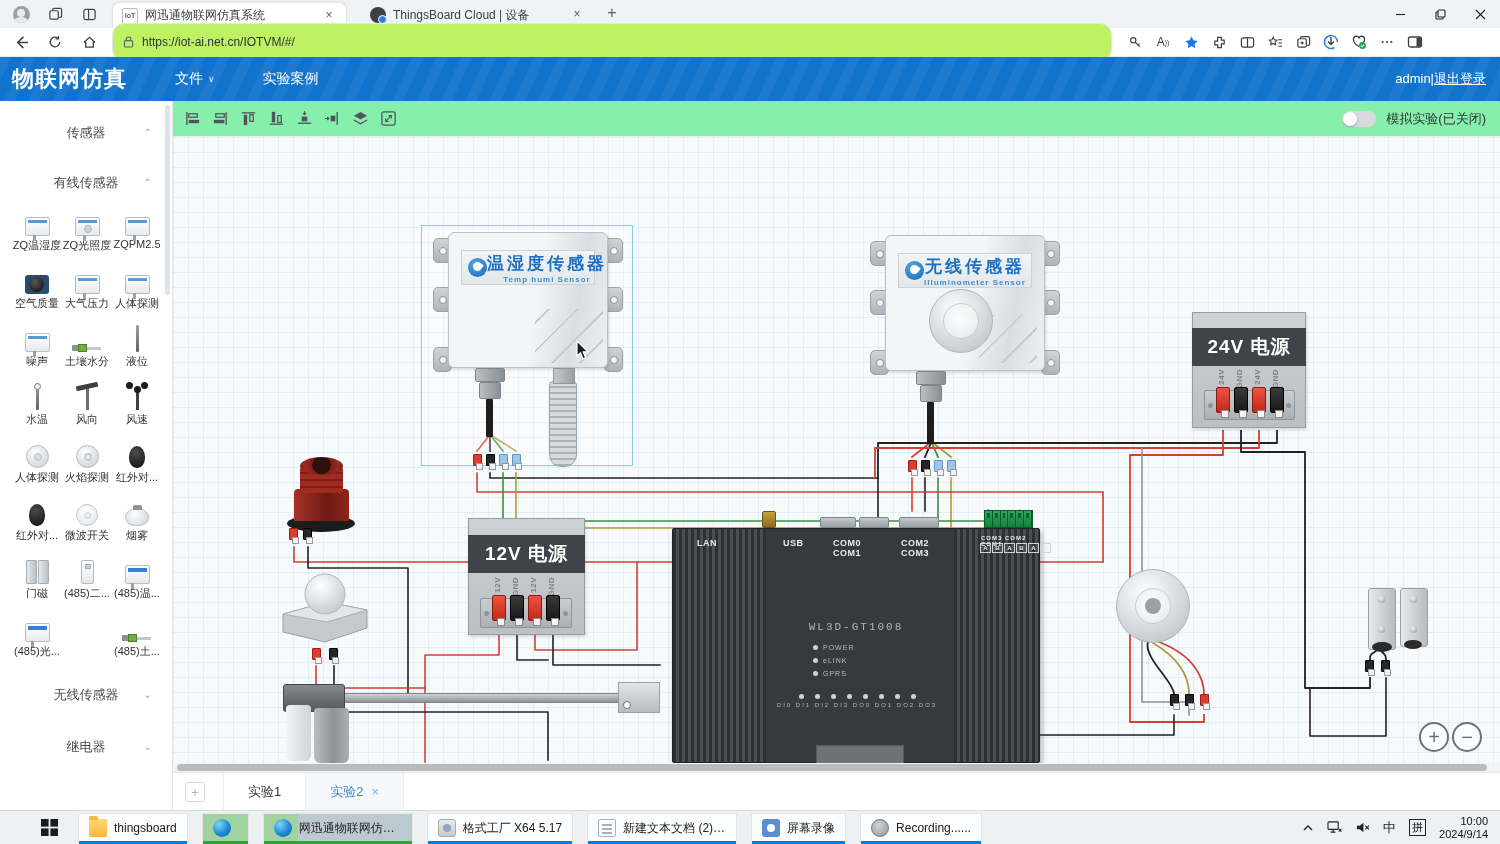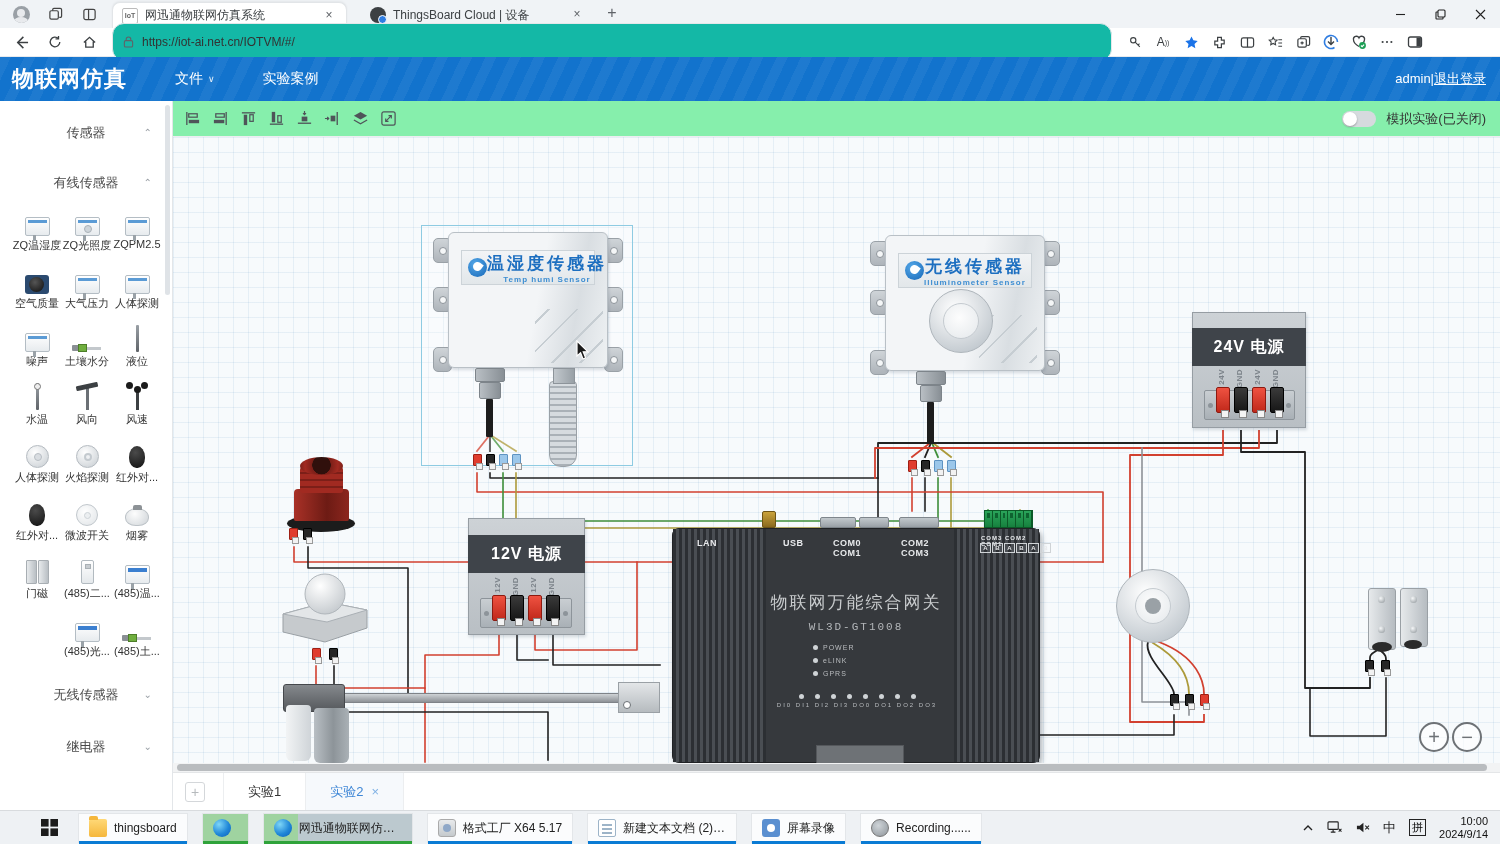--- a/index.html
+++ b/index.html
@@ -17,42 +17,42 @@
   .fav-iot{font-size:7px;font-weight:bold;color:#666;border:1px solid #bbb;border-radius:2px;display:flex;align-items:center;justify-content:center;background:#fff}
   .fav-gear{border-radius:50%;background:#3c4043;position:relative}
   .fav-gear:before{content:"";position:absolute;right:-1px;bottom:-1px;width:7px;height:7px;border-radius:50%;background:#2f7de1;border:1px solid #fff}
   .btab .ttl{overflow:hidden;text-overflow:ellipsis;white-space:nowrap;width:170px}
   .tab-x{margin-left:6px;color:#5f6368;font-size:12px;width:16px;height:16px;line-height:15px;text-align:center;border-radius:4px}
   .newtab{width:24px;height:24px;text-align:center;line-height:22px;font-size:16px;color:#5f6368;margin-left:6px}
   .winctl{margin-left:auto;display:flex;height:28px}
   .winctl div{width:40px;display:flex;align-items:center;justify-content:center;color:#222}
   .navbar{position:absolute;left:0;top:28px;width:1500px;height:29px;background:#fff;border-bottom:1px solid #e8eaed;display:flex;align-items:center}
   .nav-ic{width:26px;height:24px;display:flex;align-items:center;justify-content:center;color:#3c4043;margin-left:8px}
-  .urlbar{height:38px;flex:1;max-width:1000px;margin-left:10px;background:#14b8a6;border:1px solid #e4e7ea;border-radius:12px;display:flex;align-items:center;padding:0 10px;font-size:12px;color:#333}
+  .urlbar{height:38px;flex:1;max-width:1000px;margin-left:10px;background:#bef264;border:1px solid #e4e7ea;border-radius:12px;display:flex;align-items:center;padding:0 10px;font-size:12px;color:#333}
   .urlbar .lock{margin-right:8px;color:#5f6368}
   .nav-right{display:flex;align-items:center;margin-left:8px;margin-right:6px}
   .nav-right .nav-ic{margin-left:2px}
   .star-blue{color:#1a73e8}
   
   .appheader{position:absolute;left:0;top:57px;width:1500px;height:44px;background:#1273cd;background-image:repeating-linear-gradient(115deg,rgba(255,255,255,.05) 0 10px,rgba(255,255,255,0) 10px 22px);color:#fff;display:flex;align-items:center}
   .app-title{font-size:22px;font-weight:bold;margin-left:12px;letter-spacing:1px}
   .app-menu{font-size:14px;margin-left:48px;display:flex;align-items:center;cursor:pointer}
   .app-menu .chev{font-size:9px;margin-left:5px;opacity:.9}
   .app-user{margin-left:auto;margin-right:14px;font-size:13px}
   .app-user u{cursor:pointer}
   
   .sidebar{position:absolute;left:0;top:101px;width:173px;height:709px;background:#fff;border-right:1px solid #e3e6e9;overflow:hidden}
   .sb-scroll{position:absolute;right:2px;top:4px;width:5px;height:190px;background:#dfe3e7;border-radius:3px}
   .sb-head{position:relative;height:20px;margin-top:22px;font-size:13px;color:#4a4a4a;text-align:center;line-height:20px;cursor:pointer}
   .sb-head .chev{position:absolute;right:20px;top:0;color:#9aa0a6;font-size:10px}
   .sb-grid{display:flex;flex-wrap:wrap;padding:10px 10px 0 12px}
   .sb-card{width:50px;text-align:center;margin-bottom:8px;cursor:pointer}
   .sb-ic{height:35px;display:flex;align-items:flex-end;justify-content:center;padding-bottom:2px}
   .sb-lb{font-size:11px;color:#333;white-space:nowrap}
-  .lastrow{justify-content:flex-end;padding-top:0}
+  .lastrow{justify-content:space-between;padding-top:0}
   
   .i-box{width:25px;height:19px;background:linear-gradient(#fff,#e7ebee);border:1px solid #b4bdc4;border-radius:2px;position:relative}
   .i-box:before{content:"";position:absolute;left:2px;right:2px;top:2px;height:3px;background:#5b9bd5}
   .i-box:after{content:"";position:absolute;left:7px;bottom:-6px;width:3px;height:6px;background:#9aa2a8}
   .i-box i{position:absolute;left:8px;top:7px;width:8px;height:8px;border-radius:50%;background:#cfd5da;border:1px solid #aab2b8}
   .i-dark{width:24px;height:19px;background:#2b4a6f;border-radius:3px;position:relative}
   .i-dark i{position:absolute;left:4px;top:1.5px;width:15px;height:15px;border-radius:50%;background:radial-gradient(circle at 40% 35%,#555,#0c0c0c)}
   .i-probe{width:3px;height:27px;background:linear-gradient(#9aa0a6,#5f6368);border-radius:1px;position:relative}
   .i-probe i{position:absolute;left:-2px;top:0;width:7px;height:7px;border:1.5px solid #777;border-radius:50%;background:#eee}
   .i-stick{width:30px;height:8px;position:relative}
@@ -109,31 +109,31 @@
   .plug:after{content:"";position:absolute;left:2px;bottom:-5px;width:5px;height:5px;background:#f2f2f2;border:1px solid #999}
   .p-red{background:#e03c2e;border:1px solid #9e2014}
   .p-blk{background:#262626;border:1px solid #000}
   .p-blu{background:#9cc7ea;border:1px solid #5e93c2}
   .probe{position:absolute;width:28px;background:repeating-linear-gradient(#d6dbdf 0 4px,#aab1b7 4px 6px);border:1px solid #9aa1a7;border-radius:4px 4px 12px 12px}
   .probe:before{content:"";position:absolute;left:3px;top:-14px;width:20px;height:14px;background:linear-gradient(90deg,#c2c8cd,#98a0a6);border:1px solid #8d949a}
   .dome-big{position:absolute;border-radius:50%;background:radial-gradient(circle at 40% 32%,#ffffff,#c3cad0 78%);border:1px solid #aeb5bb}
   .dome-in{position:absolute;border-radius:50%;background:radial-gradient(circle at 45% 40%,#fdfdfd,#e4e8eb);border:1px solid #c5cbd0}
   
   .psu{position:absolute;background:linear-gradient(#cdd2d6,#b9bfc4);border:1px solid #969da3;box-shadow:1px 2px 3px rgba(60,80,100,.2)}
-  .psu-band{position:absolute;left:0;right:8px;background:#3f444a;color:#fff;font-size:16px;font-weight:bold;text-align:center;display:flex;align-items:center;justify-content:center;letter-spacing:1px}
+  .psu-band{position:absolute;left:0;right:8px;background:#3f444a;color:#fff;font-size:19px;font-weight:bold;text-align:center;display:flex;align-items:center;justify-content:center;letter-spacing:1px}
   .psu-lbl{position:absolute;font-size:8px;font-weight:bold;color:#7c838a;writing-mode:vertical-rl;transform:rotate(180deg);letter-spacing:.5px}
   .psu-strip{position:absolute;background:linear-gradient(#c9ced2,#a9b0b6);border:1px solid #8d949a;border-radius:2px}
   .psu-strip:before,.psu-strip:after{content:"";position:absolute;top:12px;width:5px;height:5px;border-radius:50%;background:#8d949a}
   .psu-strip:before{left:3px}.psu-strip:after{right:3px}
   .bplug{position:absolute;width:14px;height:26px;border-radius:2px}
   .bplug:after{content:"";position:absolute;left:3.5px;bottom:-6px;width:6px;height:6px;background:#f4f4f4;border:1px solid #888}
   .b-red{background:linear-gradient(#ef5241,#c0281a);border:1px solid #8d1a10}
   .b-blk{background:linear-gradient(#3a3a3a,#161616);border:1px solid #000}
   
-  .gw{position:absolute;background:#36393d;border:1px solid #202225;border-radius:7px;box-shadow:2px 3px 5px rgba(40,50,60,.35)}
+  .gw{position:absolute;background:#36393d;border:1px solid #202225;border-radius:2px;box-shadow:2px 3px 5px rgba(40,50,60,.35)}
   .gw-fin{position:absolute;top:0;bottom:0;background:repeating-linear-gradient(90deg,#2c2f33 0 3px,#4a4e53 3px 6px)}
   .gw-lab{position:absolute;color:#e8eaec;font-weight:bold;font-size:9px;letter-spacing:.5px}
   .gw-title{position:absolute;width:100%;text-align:center;color:#c9ccce;font-size:17px;letter-spacing:2px}
   .gw-model{position:absolute;width:100%;text-align:center;color:#b4b7ba;font-size:11px;letter-spacing:2px;font-family:"Liberation Mono","DejaVu Sans Mono",monospace}
   .gw-led{position:absolute;color:#b9bcbf;font-size:7px;letter-spacing:1px;display:flex;align-items:center}
   .gw-led i{width:5px;height:5px;border-radius:50%;background:#cfd3d6;margin-right:5px}
   .gw-io{position:absolute;color:#b9bcbf;font-size:6px;letter-spacing:2px;text-align:center}
   .gw-io .dots{display:flex;justify-content:center;margin-bottom:3px}
   .gw-io .dots i{width:5px;height:5px;border-radius:50%;background:#cfd3d6;margin:0 5.5px}
   .gw-plate{position:absolute;background:#6e7control1;background:#6e7276;border:1px solid #55585c}
@@ -770,21 +770,20 @@
       <div class="gw-lab" style="left:228px;top:19px">COM3</div>
       <div class="gw-com" style="left:308px;top:6px">COM3 COM2 COM1</div>
       <div class="gw-pins" style="position:absolute;left:307px;top:14px">
         <b>A</b>
           <b>B</b>
           <b>A</b>
           <b>B</b>
           <b>A</b>
           <b>B</b>
       </div>
-      <div class="gw-title" style="top:62px">物联网万能综合网关</div>
       <div class="gw-model" style="top:92px">WL3D-GT1008</div>
       <div class="gw-led" style="left:140px;top:115px">
           <i></i>
           <span>POWER</span>
         </div>
       <div class="gw-led" style="left:140px;top:128px">
           <i></i>
           <span>eLINK</span>
         </div>
       <div class="gw-led" style="left:140px;top:141px">

